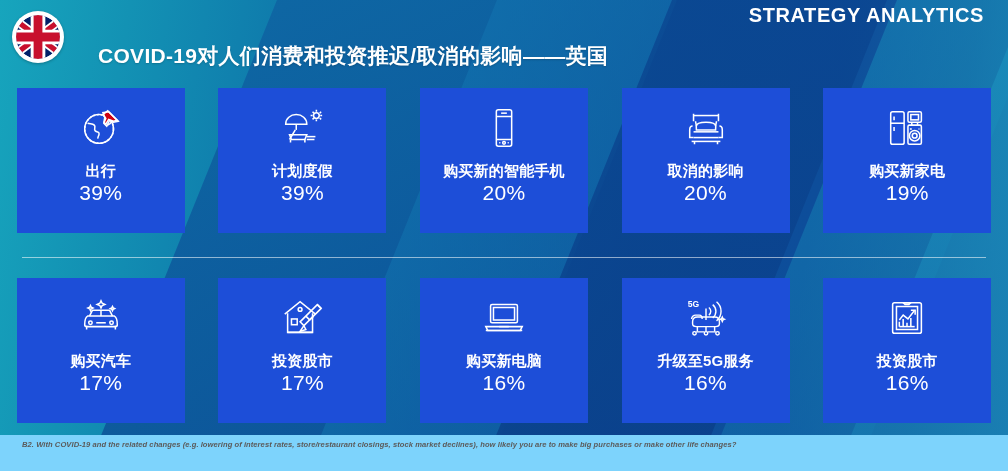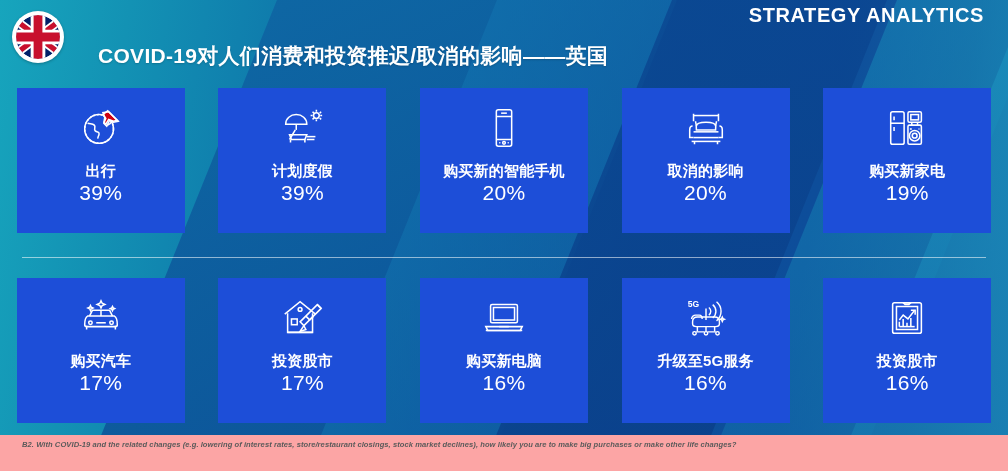--- a/index.html
+++ b/index.html
@@ -75,21 +75,21 @@
   }
 
   .divider{
     position:absolute;left:22px;top:257px;width:964px;height:1px;
     background:rgba(255,255,255,.55);
   }
 
   
   .footnote{
     position:absolute;left:0;bottom:0;width:1008px;height:36px;
-    background:#fca5a5;
+    background:#7dd3fc;
     padding:4px 0 0 22px;box-sizing:border-box;
   }
   .footnote div{
     color:#5b5b5b;font-size:7.6px;font-style:italic;font-weight:bold;
     line-height:11.5px;white-space:nowrap;letter-spacing:.05px;
   }
 </style>
 </head>
 <body>
 

